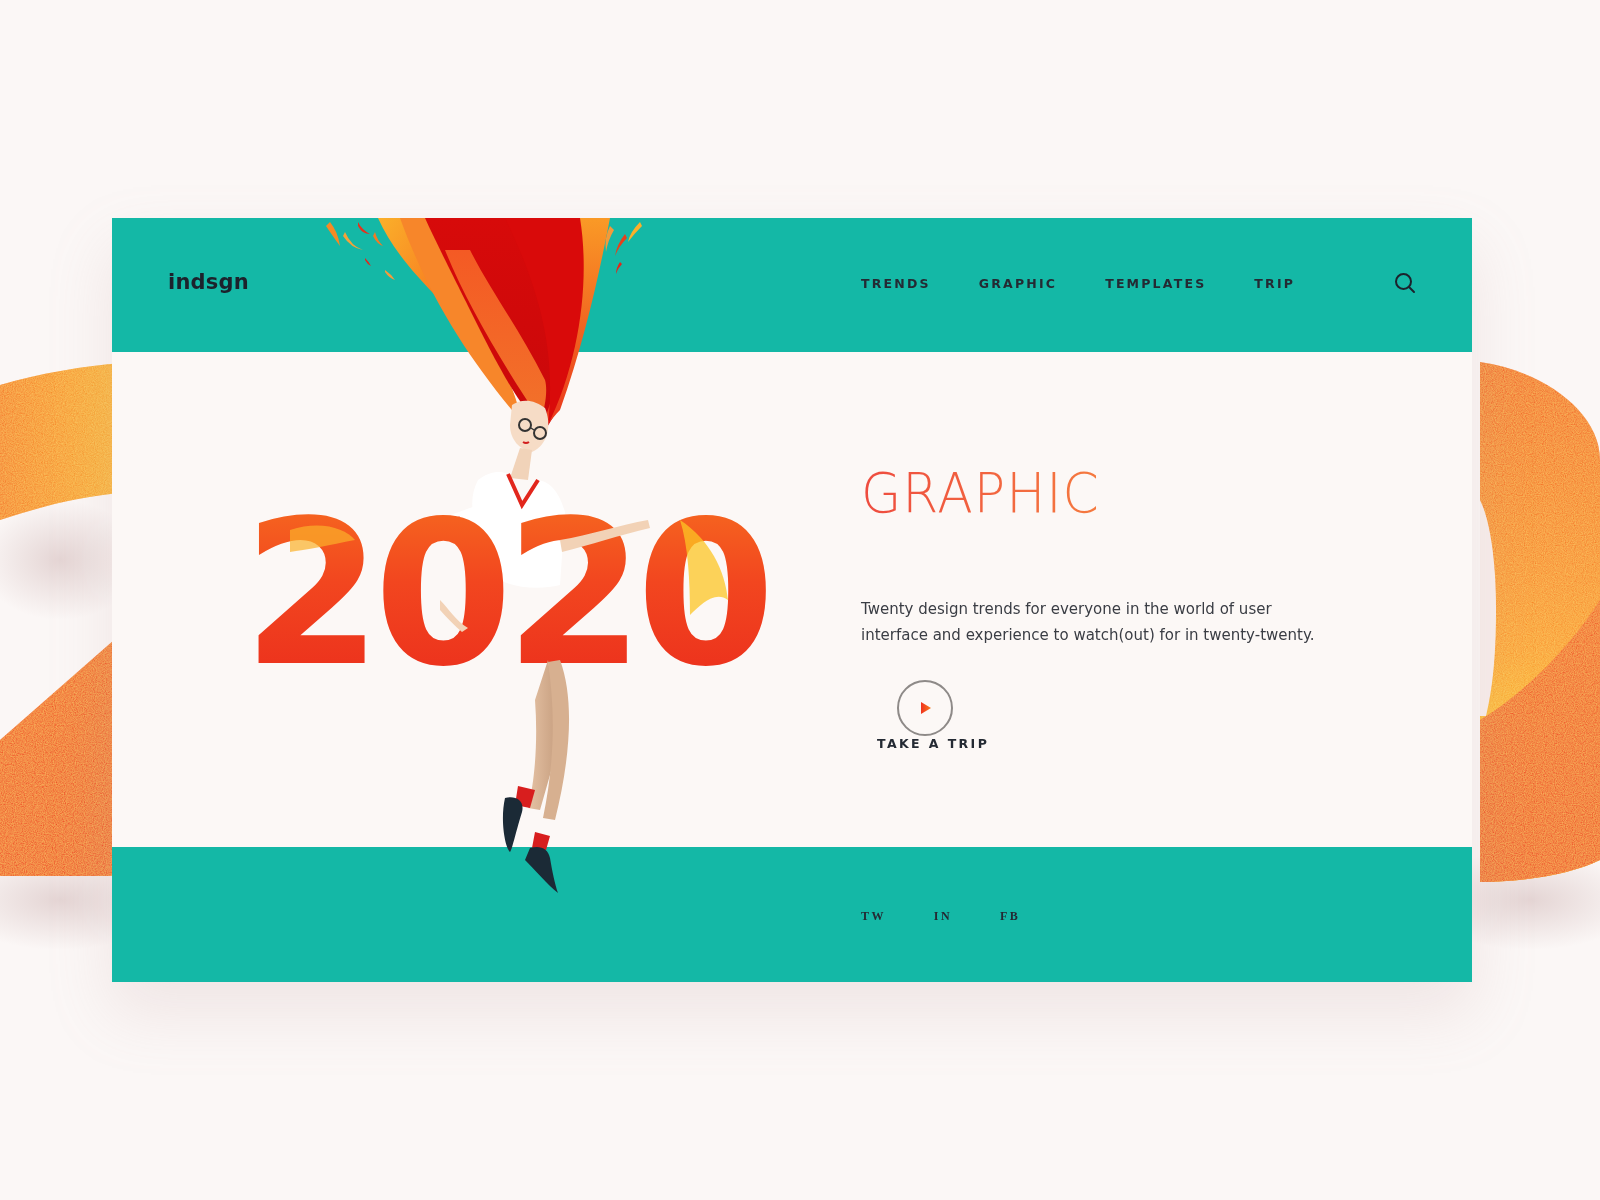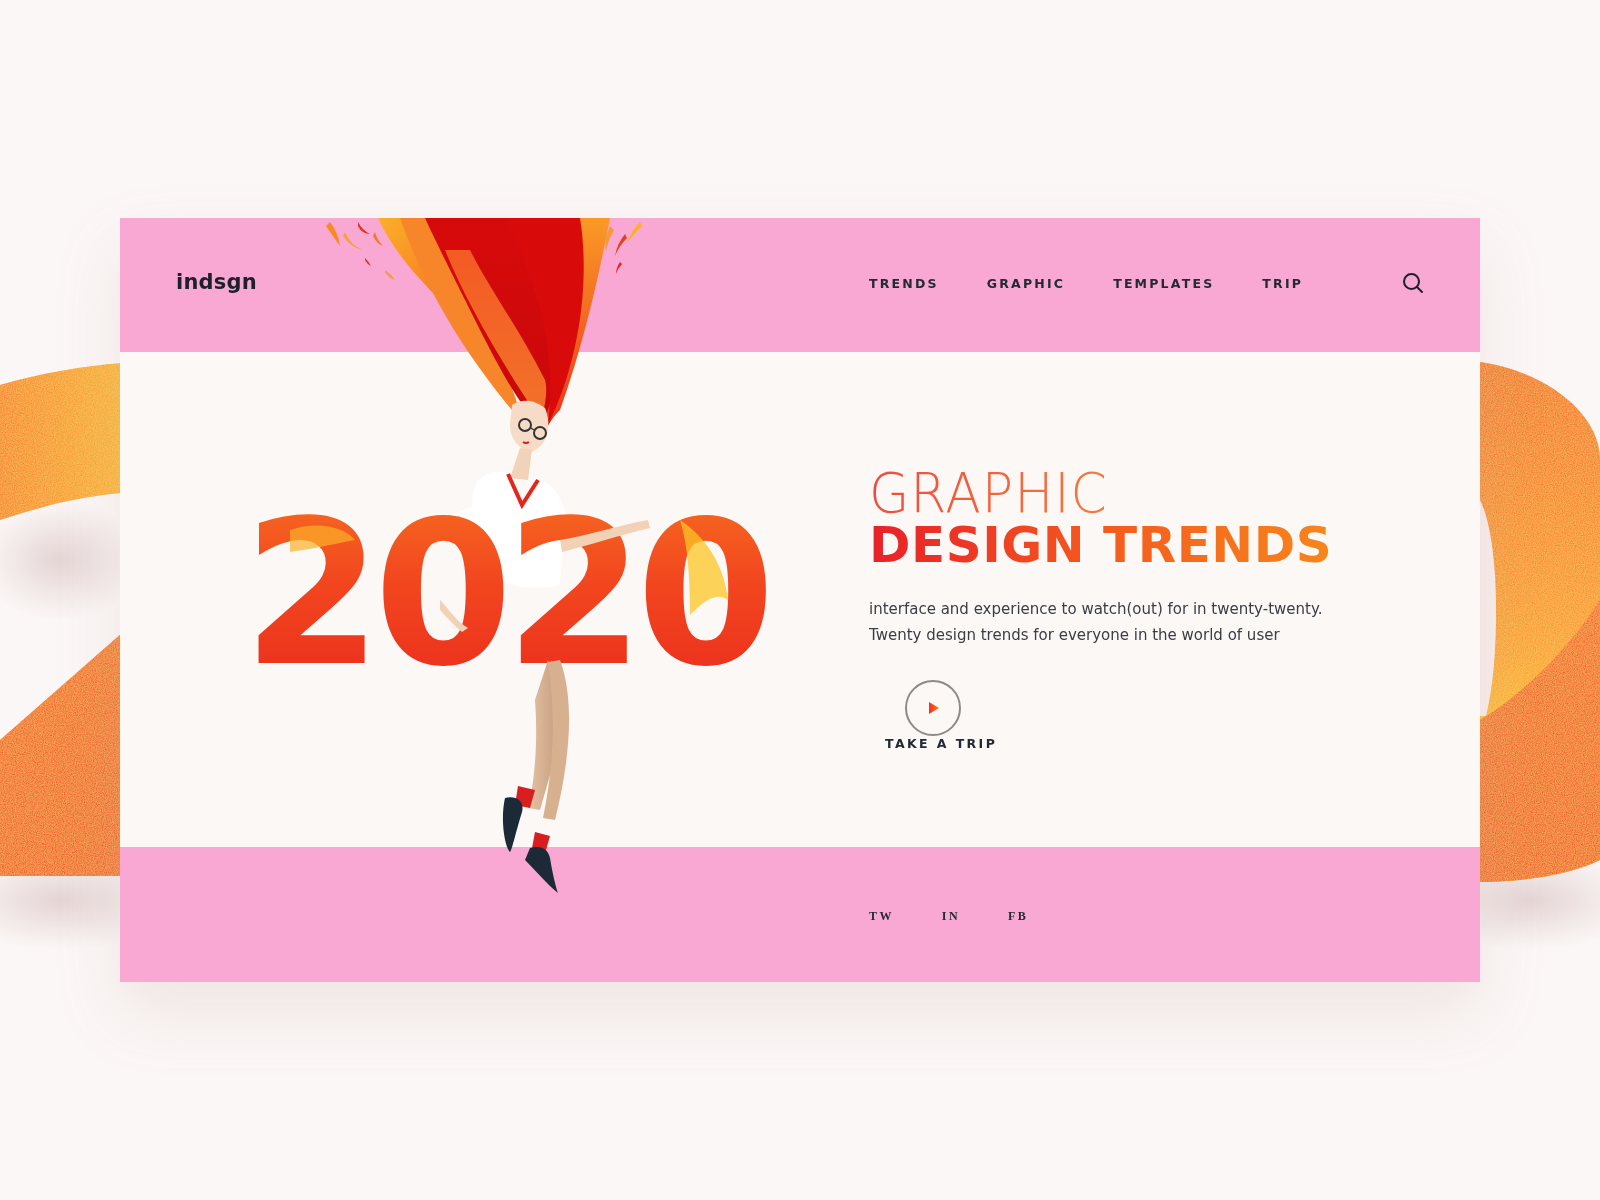--- a/index.html
+++ b/index.html
@@ -9,22 +9,22 @@
     font-family: "Liberation Sans", "DejaVu Sans", sans-serif;
     position: relative;
   }
   .stage { position: absolute; left: 0; top: 0; width: 1600px; height: 1200px; overflow: hidden; }
 
   
   .bg-shape { position: absolute; }
 
   
   .card {
-    position: absolute; left: 120px; top: 218px; width: 1360px; height: 764px;
-    background: #f9a8d4;
+    position: absolute; left: 112px; top: 218px; width: 1360px; height: 764px;
+    background: #14b8a6;
     box-shadow: 0 30px 60px rgba(190,150,150,0.18);
   }
   .card-hero {
     position: absolute; left: 0; top: 134px; width: 1360px; height: 495px;
     background: #fcf8f6;
   }
 
   
   .logo {
     position: absolute; left: 56px; top: 52px;
@@ -152,25 +152,24 @@
     <div class="search">
       <svg width="22" height="22" viewBox="0 0 22 22">
         <circle cx="9.5" cy="9.5" r="7.5" fill="none" stroke="#1c222c" stroke-width="2"></circle>
         <line x1="15" y1="15" x2="20" y2="20" stroke="#1c222c" stroke-width="2" stroke-linecap="round"></line>
       </svg>
     </div>
 
     <div class="headline-1">
       <span>GRAPHIC</span>
     </div>
-    <div class="headline-2">DESIGN TRENDS</div>
 
     <div class="desc">
+      <div>Twenty design trends for everyone in the world of user</div>
       <div>interface and experience to watch(out) for in twenty-twenty.</div>
-      <div>Twenty design trends for everyone in the world of user</div>
     </div>
 
     <div class="cta">
       <div class="cta-circle">
         <svg width="16" height="16" viewBox="0 0 16 16">
           <defs>
             <linearGradient id="playG" x1="0" y1="0" x2="1" y2="0">
               <stop offset="0" stop-color="#f0321f"></stop>
               <stop offset="1" stop-color="#f77a1c"></stop>
             </linearGradient>

